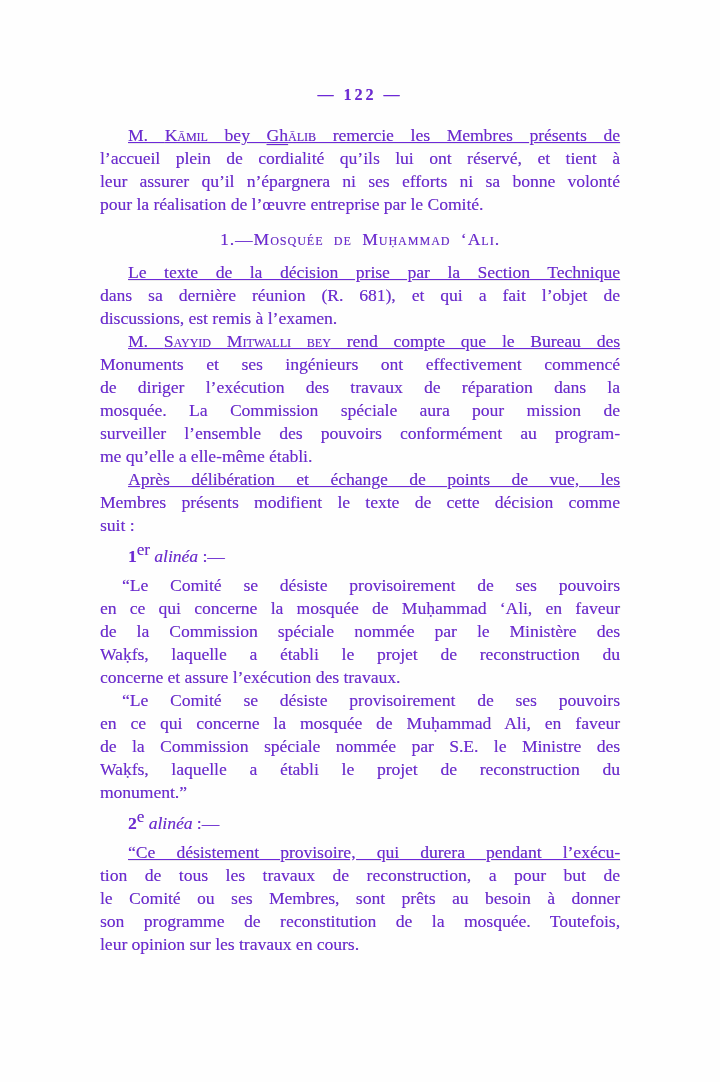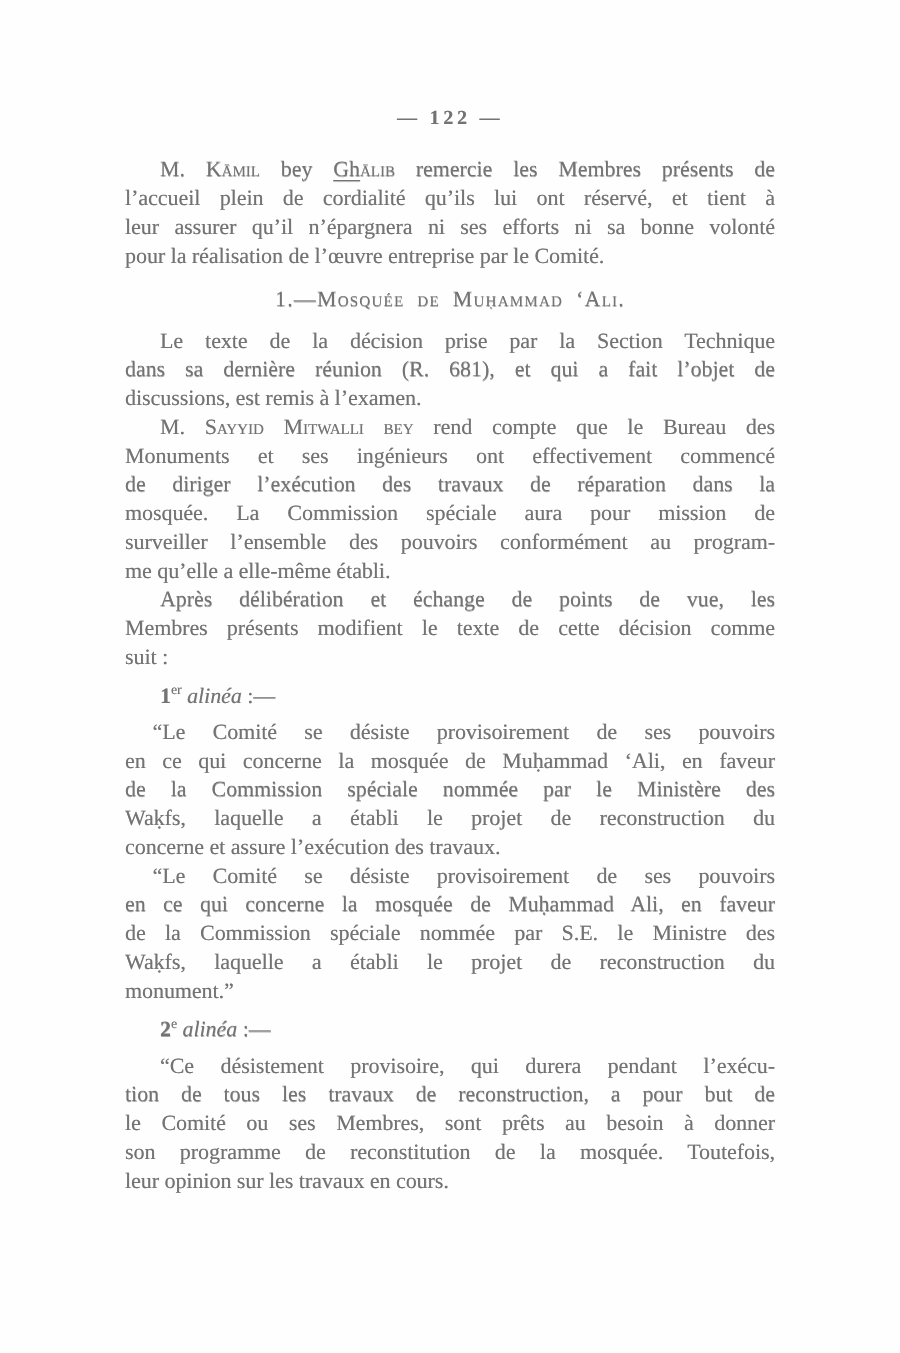--- a/index.html
+++ b/index.html
@@ -1,46 +1,46 @@
 <!DOCTYPE html>
 <html><head>
 <meta charset="utf-8">
 <style>
   html,body { margin:0; padding:0; }
   .page {
     position:relative;
     width:720px; height:1082px;
     background:#fefefe;
-    color:#737373;
+    color:#6d28d9;
     font-family:"Liberation Serif","DejaVu Serif",serif;
     overflow:hidden;
     text-shadow:0.25px 0.25px 0 rgba(10,10,10,0.35);
   }
   .pagenum {
     position:absolute; top:86px; left:100px; width:520px;
     text-align:center; font-weight:bold; font-size:16px; letter-spacing:3px;
   }
   .body-text {
     position:absolute; top:124px; left:100px; width:520px;
     font-size:17.5px; line-height:23px;
   }
   .line { text-align:left; white-space:normal; }
   .just { text-align:justify; text-align-last:justify; }
-  .indent  { text-indent:28px; }
+  .indent  { text-indent:28px;text-decoration:underline; }
   .qindent { text-indent:22px; }
   .sc  { font-variant:small-caps; }
   .und { text-decoration:underline; text-underline-offset:3px; }
   .heading {
     text-align:center; text-align-last:center;
     font-variant:small-caps; letter-spacing:1px; word-spacing:5px;
     margin:12px 0 10px 0;
   }
   .label { margin:8px 0 6px 0; text-indent:28px; }
   .label .num { font-weight:bold; }
-  .label sup { font-size:11px; line-height:0; }
+  .label sup { font-size:17px; line-height:0; }
   .label i, .ital { font-style:italic; }
   .ital { margin:8px 0 6px 0; text-indent:28px; }
 </style>
 </head>
 <body>
 
 <div class="page">
 
   <div class="pagenum">— 122 —</div>
 

